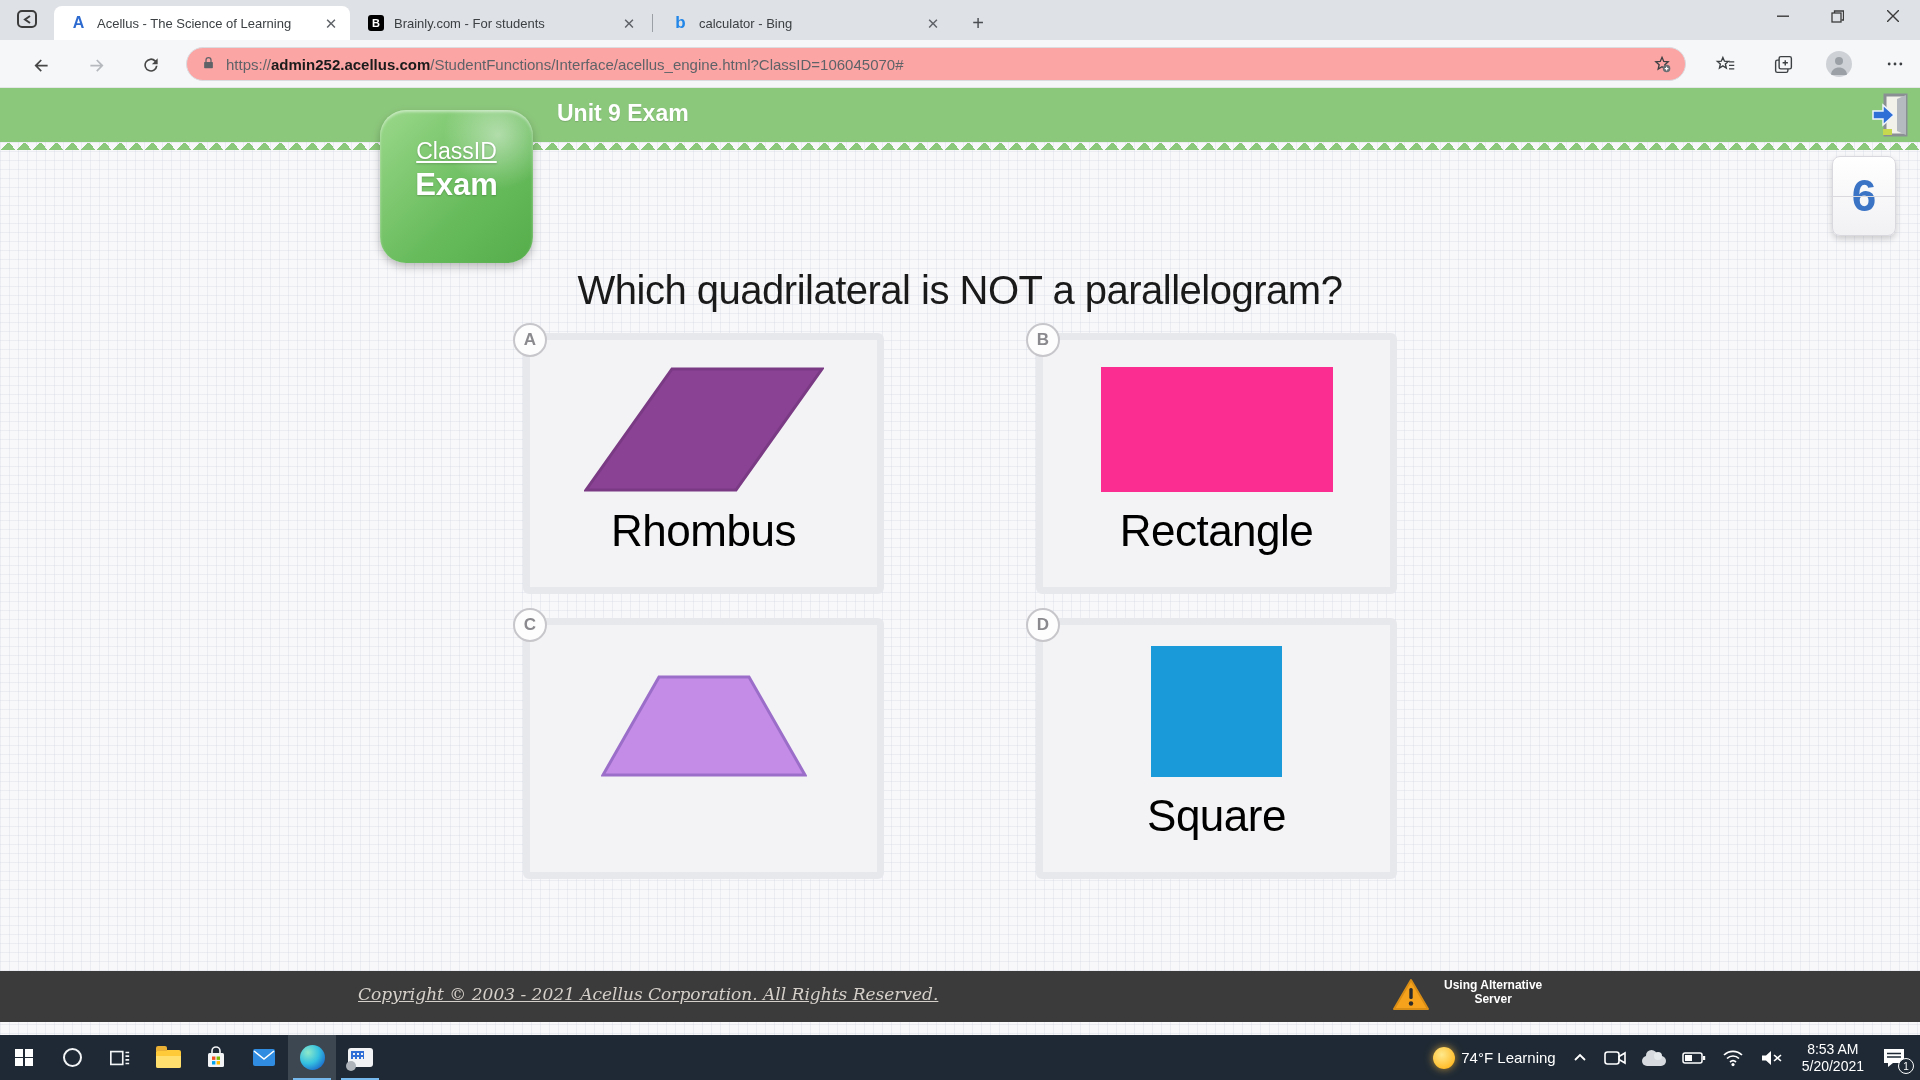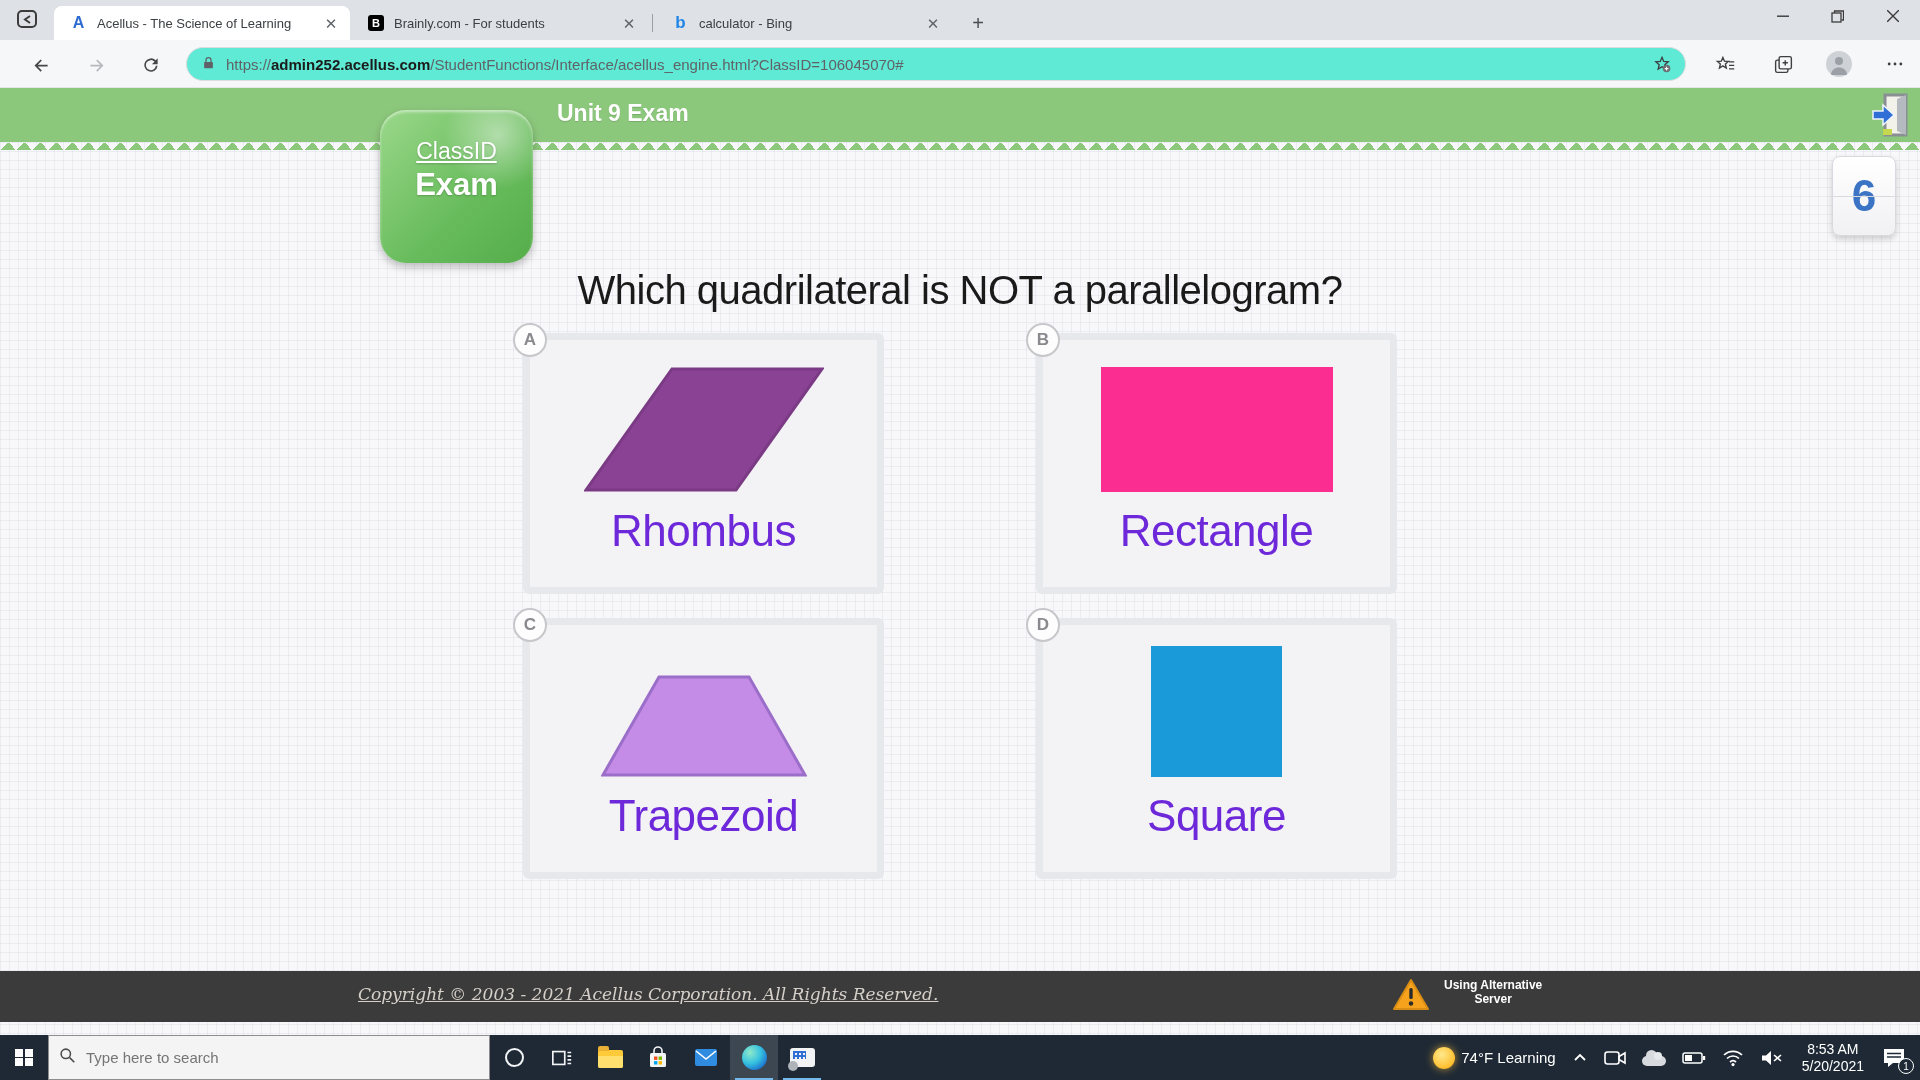--- a/index.html
+++ b/index.html
@@ -33,21 +33,21 @@
     color:#4a4d51; font-size:20px; }
   .wincontrols { position:absolute; right:0; top:0; height:32px; display:flex; }
   .winbtn { width:55px; height:32px; display:flex; align-items:center;
     justify-content:center; color:#3b3b3b; }
 
   .toolbar { position:absolute; left:0; top:40px; width:1920px; height:48px;
     background:#f6f7f9; border-bottom:1px solid #e4e6e8; }
   .navbtn { position:absolute; top:12px; width:26px; height:26px; display:flex;
     align-items:center; justify-content:center; }
   .addressbar { position:absolute; left:186px; top:7px; width:1500px; height:34px;
-    background:#5eead4; border:1px solid #dadce0; border-radius:17px; display:flex;
+    background:#fca5a5; border:1px solid #dadce0; border-radius:17px; display:flex;
     align-items:center; padding:0 8px 0 14px; }
   .url { font-size:15px; color:#5f6368; white-space:nowrap; overflow:hidden;
     margin-left:10px; flex:1; }
   .url .domain { color:#1b1b1b; font-weight:bold; }
   .bar-icon { width:30px; height:30px; display:flex; align-items:center;
     justify-content:center; flex:0 0 auto; }
   .toolbar-right { position:absolute; right:10px; top:9px; display:flex; gap:28px;
     align-items:center; }
 
   
@@ -92,21 +92,21 @@
   .card { position:absolute; width:361px; height:261px; background:#f3f3f5;
     border:7px solid #e7e8ec; border-radius:6px; }
   .card-a { left:523px; top:245px; } .card-b { left:1036px; top:245px; }
   .card-c { left:523px; top:530px; } .card-d { left:1036px; top:530px; }
   .letter-badge { position:absolute; left:-17px; top:-17px; width:34px; height:34px;
     background:#fdfdfd; border:2px solid #c7c7cb; border-radius:50%;
     display:flex; align-items:center; justify-content:center; font-size:17px;
     font-weight:bold; color:#8a8a8e; z-index:2; }
   .shape-area { height:152px; display:flex; align-items:flex-end;
     justify-content:center; }
-  .option-label { text-align:center; font-size:44px; color:#6d28d9;
+  .option-label { text-align:center; font-size:44px; color:#000000;
     margin-top:14px; letter-spacing:-0.5px; }
   .shape-rect { width:232px; height:125px; }
   .shape-square { width:131px; height:131px; }
 
   .footer { position:absolute; left:0; top:883px; width:1920px; height:51px;
     background:var(--footer-bg); }
   .copyright { position:absolute; left:358px; top:13px;
     font-family:"DejaVu Serif", serif; font-style:italic; font-size:17px;
     color:#d6d0ca;text-decoration:underline; }
   .server-warning { position:absolute; left:1392px; top:7px; display:flex;
@@ -334,21 +334,20 @@
     <div class="option-label">Rectangle</div>
   </div>
 
   <div class="card card-c">
     <div class="letter-badge">C</div>
     <div class="shape-area">
       <svg width="206" height="102" viewBox="0 0 206 102">
         <polygon points="58,2 148,2 204,100 2,100" stroke-width="3" fill="#c48ce6" stroke="#9b6ec9"></polygon>
       </svg>
     </div>
-    <div class="option-label">Trapezoid</div>
   </div>
 
   <div class="card card-d">
     <div class="letter-badge">D</div>
     <div class="shape-area">
       <div class="shape-square" style="background-color: rgb(26, 154, 216);"></div>
     </div>
     <div class="option-label">Square</div>
   </div>
 
@@ -371,29 +370,20 @@
 <div class="taskbar">
   <div class="tb-slot">
     <span class="winlogo">
         <span></span>
         <span></span>
         <span></span>
         <span></span>
       </span>
   </div>
 
-  <div class="tb-search">
-    <span>
-      <svg width="17" height="17" viewBox="0 0 20 20">
-          <circle cx="8" cy="8" r="5.5" fill="none" stroke="#4a4a4a" stroke-width="1.8"></circle>
-          <path d="M12.5 12.5 L18 18" stroke="#4a4a4a" stroke-width="1.8"></path>
-        </svg>
-    </span>
-    <input type="text" readonly="" placeholder="Type here to search" style="">
-  </div>
 
   <div class="tb-slot">
     <span class="cortana-ring"></span>
   </div>
   <div class="tb-slot">
     <svg width="22" height="22" viewBox="0 0 24 24">
       <rect x="2" y="5" width="13" height="14" fill="none" stroke="#f2f4f6" stroke-width="1.8"></rect>
       <path d="M18 6h4M18 10h4M18 14h4M18 18h4" stroke="#f2f4f6" stroke-width="1.8"></path>
     </svg>
   </div>

